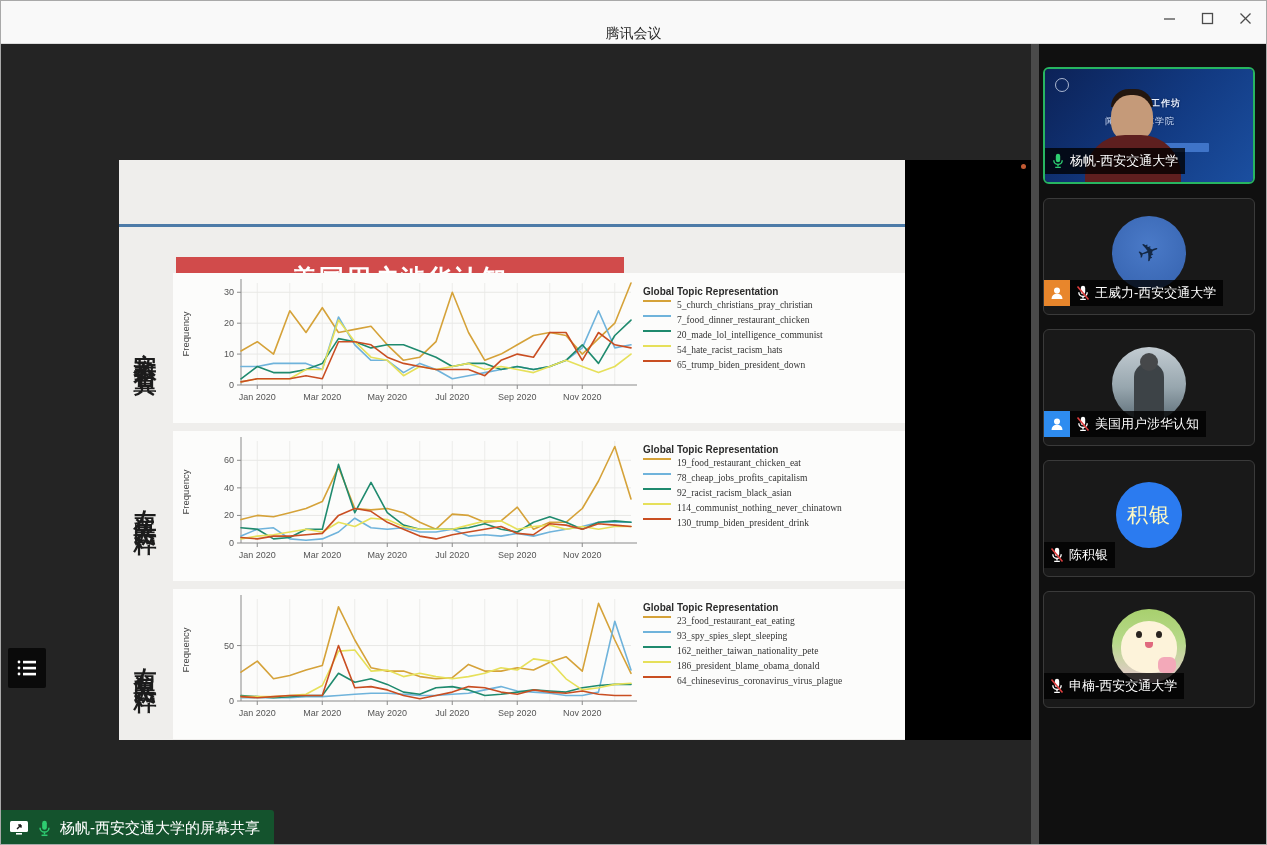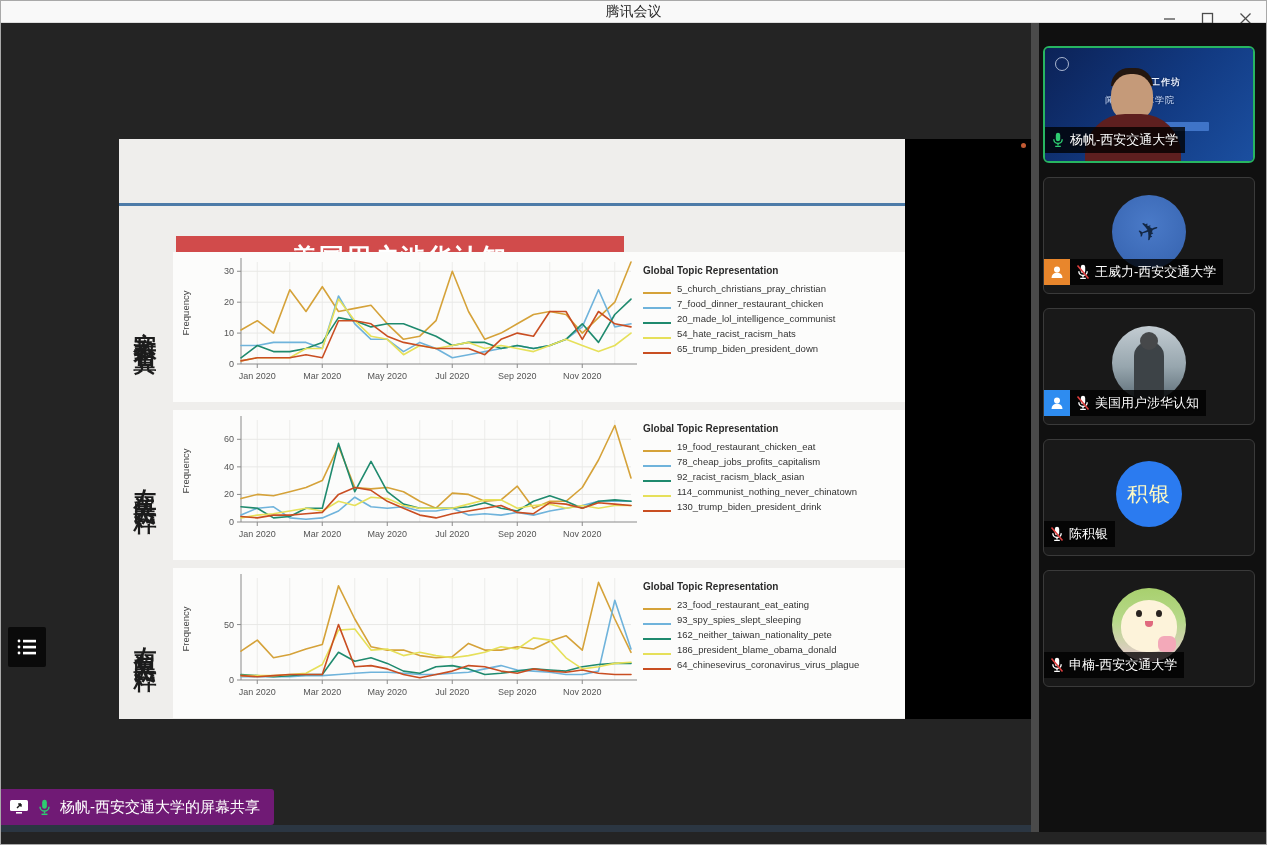--- a/index.html
+++ b/index.html
@@ -1,21 +1,21 @@
 <!DOCTYPE html>
 <html><head>
 <meta charset="utf-8">
 <style>
   * { margin:0; padding:0; box-sizing:border-box; }
   html,body { width:1267px; height:845px; background:#000; }
   body { font-family:"Liberation Sans", sans-serif; }
   .window { position:relative; width:1267px; height:845px; background:#242424; border:1px solid #a9a9a9; overflow:hidden; }
 
   
-  .titlebar { position:relative; height:22px; background:#f9f9f9; border-bottom:1px solid #dcdcdc; display:flex; align-items:center; justify-content:center; }
+  .titlebar { position:relative; height:43px; background:#f9f9f9; border-bottom:1px solid #dcdcdc; display:flex; align-items:flex-end; justify-content:center; }
   .titlebar .app-title { font-size:14px; color:#2b2b2b; }
   .win-controls { position:absolute; right:14px; top:0; height:34px; display:flex; align-items:center; gap:24px; }
   .win-btn { width:14px; height:14px; display:flex; align-items:center; justify-content:center; cursor:pointer; }
   .win-btn svg { stroke:#4c4c4c; stroke-width:1.3; fill:none; }
 
   
   .content { position:relative; display:flex; width:1265px; height:809px; }
   .stage { position:relative; width:1030px; height:809px; background:#242424; }
 
   
@@ -27,33 +27,33 @@
   .title-box { position:absolute; left:232px; top:28px; width:338px; height:38px; background:#527ca4; color:#fff; font-size:27px; font-weight:bold; letter-spacing:3px; display:flex; align-items:center; justify-content:center; box-shadow:0 1px 2px rgba(0,0,0,.25); }
   .banner { position:absolute; left:57px; top:97px; width:448px; height:43px; background:#d14b4b; color:#fff; font-size:25px; font-weight:bold; letter-spacing:2px; display:flex; align-items:center; justify-content:center; }
 
   .chart-rows { position:absolute; left:0; top:113px; width:786px; }
   .chart-row { display:flex; margin-bottom:8px; }
   .row-label { width:54px; display:flex; align-items:center; justify-content:center; writing-mode:vertical-rl; text-orientation:upright; font-size:23px; font-weight:bold; color:#1c1c1c; letter-spacing:7px; }
   .panel { width:732px; height:150px; background:#fcfcfb; display:flex; }
   .panel svg.chart { display:block; }
   .legend { padding-top:13px; width:262px; }
   .legend-title { font-size:10px; font-weight:bold; color:#2b2b2b; margin-bottom:3px; }
-  .leg-item { display:flex; align-items:flex-end; height:15px; }
+  .leg-item { display:flex; align-items:flex-start; height:15px;font-family:Liberation Serif, serif; }
   .leg-swatch { width:28px; height:2px; margin-right:6px; flex:none; }
   .leg-label { font-size:9.5px; color:#333; white-space:nowrap; }
 
   
   text.tick { font-family:"Liberation Sans",sans-serif; font-size:9px; fill:#555; }
   text.ylab { font-family:"Liberation Sans",sans-serif; font-size:9.5px; fill:#444; }
 
   
   .list-toggle { position:absolute; left:7px; top:604px; width:38px; height:40px; background:#0a0a0a; display:flex; align-items:center; justify-content:center; cursor:pointer; border-radius:2px; }
 
   
-  .share-bar { position:absolute; left:0px; top:766px; height:36px; background:#701a75; display:flex; align-items:center; padding:0 14px 0 8px; gap:8px; border-radius:0 3px 3px 0; }
+  .share-bar { position:absolute; left:0px; top:766px; height:36px; background:#14532d; display:flex; align-items:center; padding:0 14px 0 8px; gap:8px; border-radius:0 3px 3px 0; }
   .share-bar .txt { color:#fff; font-size:15px; white-space:nowrap; }
   .bottom-strip { position:absolute; left:0; bottom:0; width:1030px; height:7px; background:#2b3642; }
 
   
   .sidebar { position:relative; width:235px; height:809px; background:#101010; }
   .side-divider { position:absolute; left:0; top:0; width:8px; height:809px; background:#4a4a4a; cursor:col-resize; }
   .tiles { position:absolute; left:12px; top:23px; width:212px; }
   .tile { position:relative; width:212px; height:117px; background:#191919; border:1px solid #3a3a3a; border-radius:6px; margin-bottom:14px; overflow:hidden; cursor:pointer; }
   .tile.active { border:2px solid #27b561; }
   .namebar { position:absolute; left:0; bottom:8px; display:flex; align-items:stretch; max-width:100%; }

